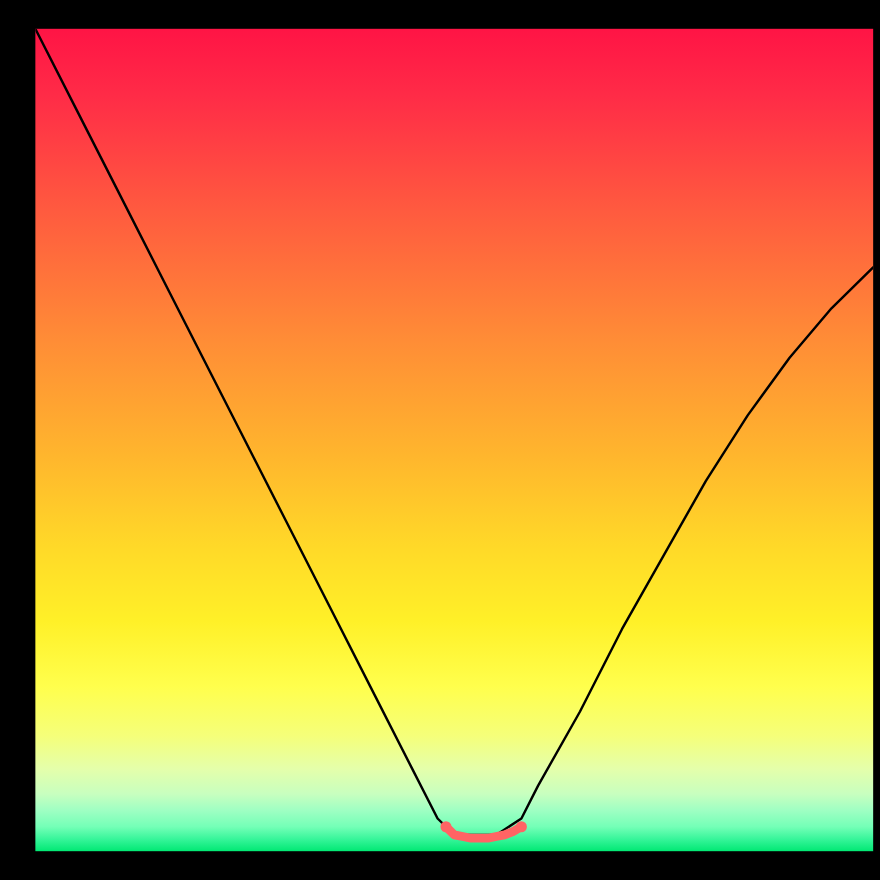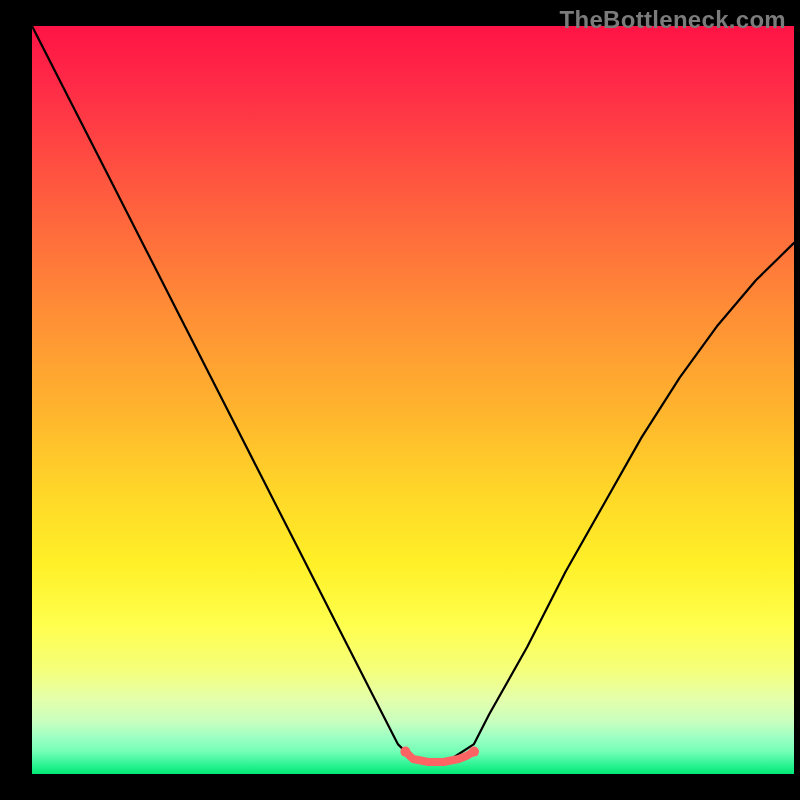--- a/index.html
+++ b/index.html
@@ -62,21 +62,20 @@
     inset: 0;
     width: 100%;
     height: 100%;
   }
 </style>
 </head>
 <body>
 
 <div class="frame">
 
-  <div class="attribution">TheBottleneck.com</div>
 
   <div class="plot-area">
     <div class="gradient-bg"></div>
 
     <svg class="curve" viewBox="0 0 762 748" preserveAspectRatio="none">
       <path id="main-curve" fill="none" stroke="#000000" stroke-width="2.2" stroke-linecap="round" stroke-linejoin="round" d="M0.0 0.0 L38.1 74.8 L76.2 149.6 L114.3 224.4 L152.4 299.2 L190.5 374.0 L228.6 448.8 L266.7 523.6 L304.8 598.4 L342.9 673.2 L365.8 718.1 L381.0 733.0 L396.2 733.0 L419.1 733.0 L442.0 718.1 L457.2 688.2 L495.3 620.8 L533.4 546.0 L571.5 478.7 L609.6 411.4 L647.7 351.6 L685.8 299.2 L723.9 254.3 L762.0 216.9"></path>
       <path id="optimal-seg" fill="none" stroke="#ff6464" stroke-width="8" stroke-linecap="round" stroke-linejoin="round" d="M373.4 725.6 L381.0 733.0 L388.6 734.5 L396.2 736.0 L403.9 736.0 L411.5 736.0 L419.1 734.5 L426.7 733.0 L434.3 730.0 L442.0 725.6"></path>
       <circle id="opt-dot-left" r="5" fill="#ff6464" cx="373.4" cy="725.6"></circle>
       <circle id="opt-dot-right" r="5" fill="#ff6464" cx="442.0" cy="725.6"></circle>
     </svg>

